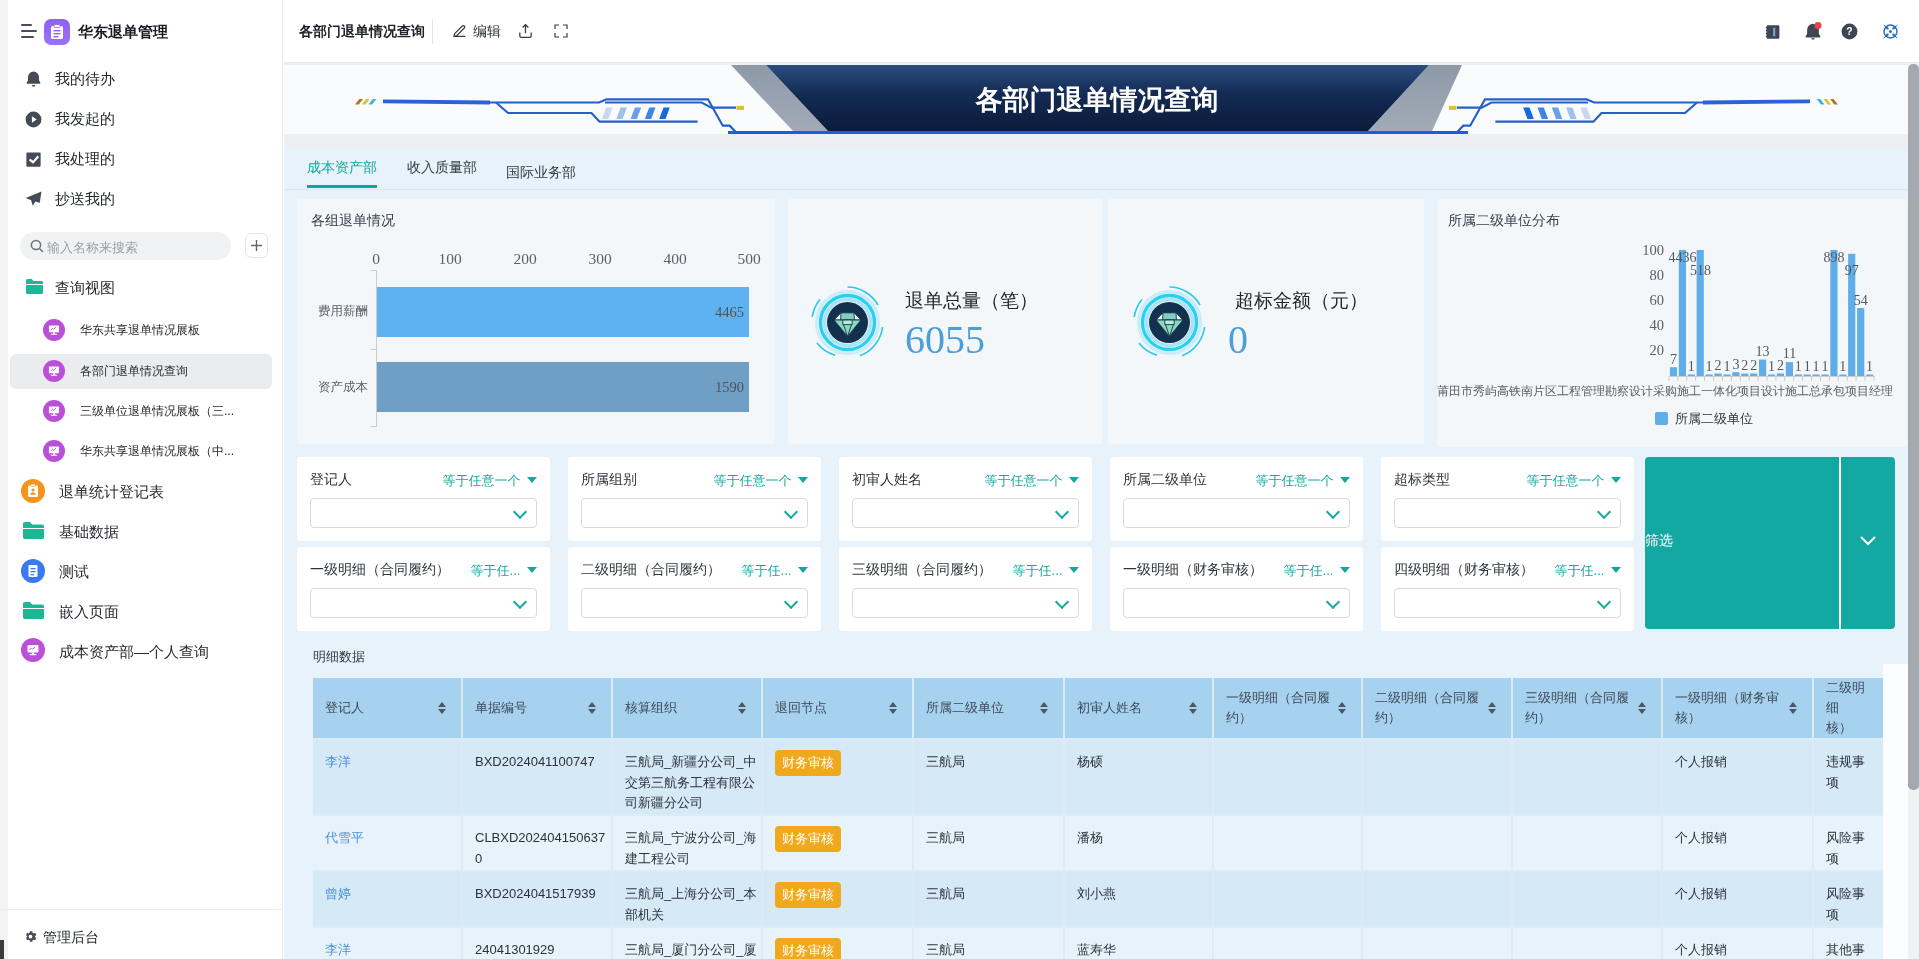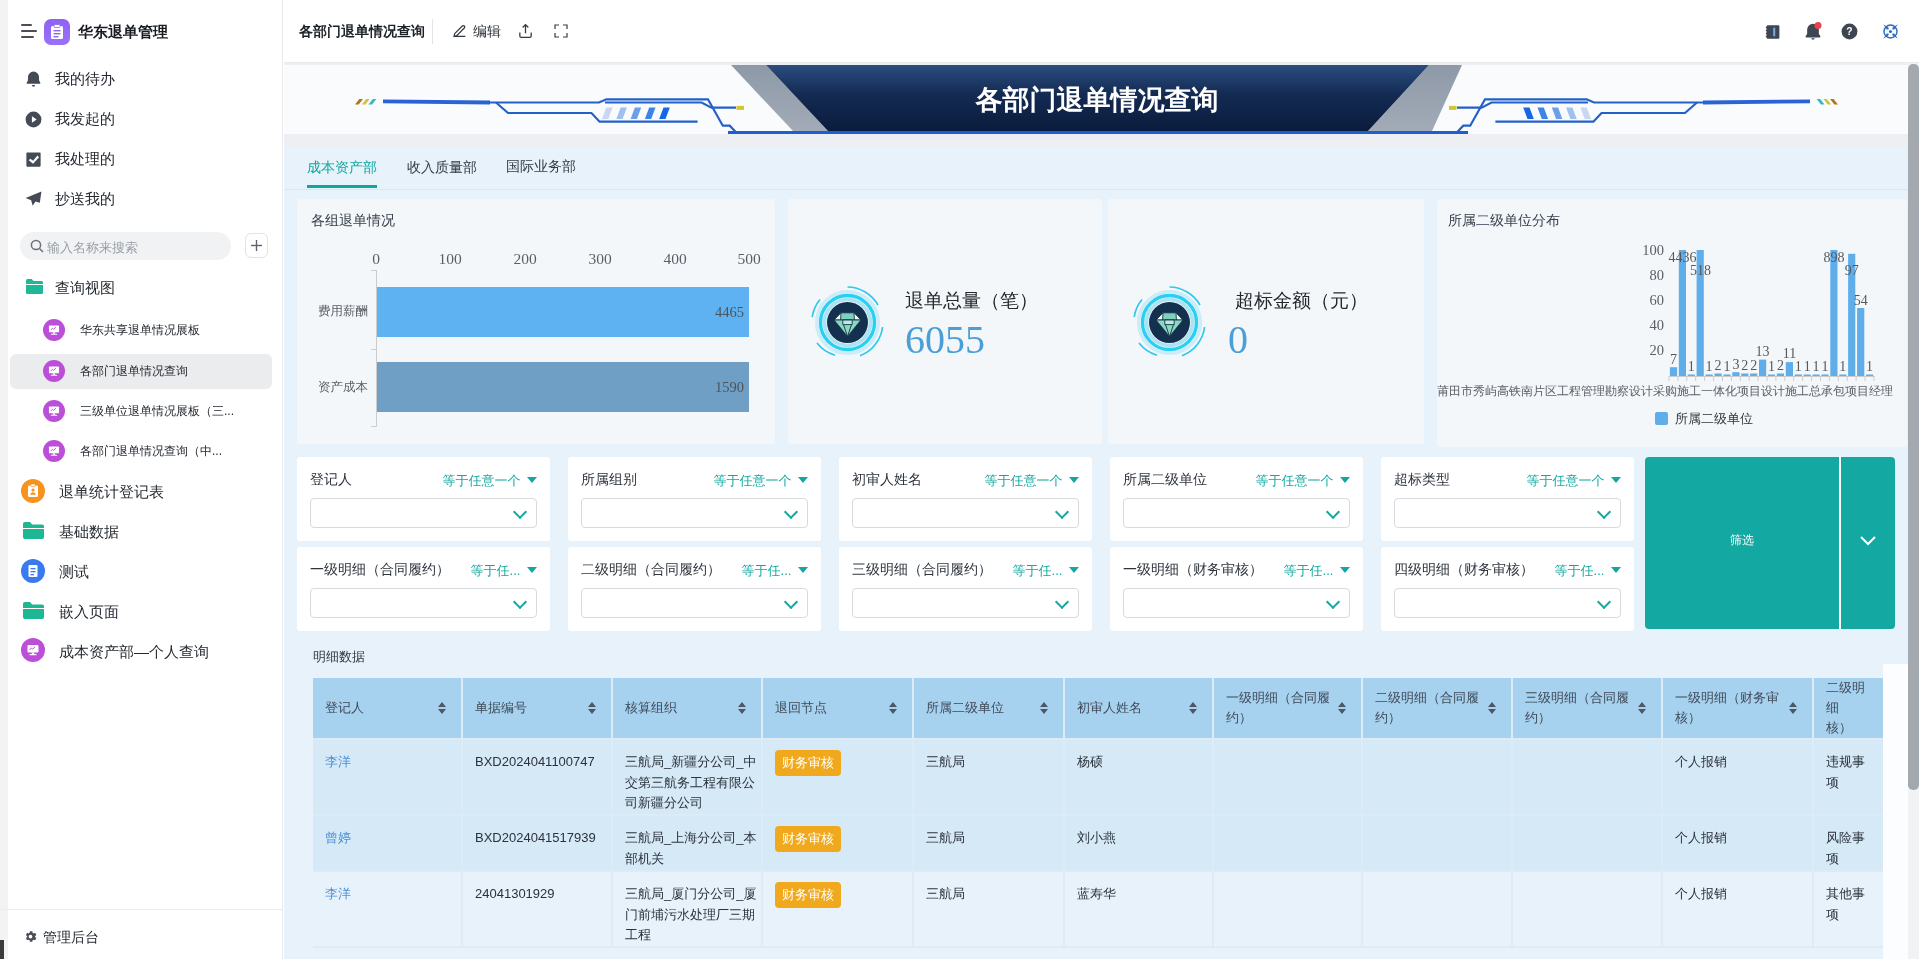--- a/index.html
+++ b/index.html
@@ -134,21 +134,21 @@
 <svg class="abs subm" style="left:43px; top:440px;" width="22" height="22" viewBox="0 0 24 24">
   <circle cx="12" cy="12" r="12" fill="#bb4fd8"></circle>
   <rect x="6.5" y="7" width="11" height="7.5" rx="1" fill="#fff"></rect>
   <path d="M8.5 12l1.8-2 1.4 1.2 2.3-2.4" stroke="#bb4fd8" stroke-width="1" fill="none"></path>
   <rect x="10.8" y="14.5" width="2.4" height="1.6" fill="#fff"></rect>
   <rect x="8.5" y="16.1" width="7" height="1.2" rx="0.6" fill="#fff"></rect>
 </svg>
 <div class="subitem" style="top:322px;">华东共享退单情况展板</div>
 <div class="subitem" style="top:363px;">各部门退单情况查询</div>
 <div class="subitem" style="top:403px;">三级单位退单情况展板（三...</div>
-<div class="subitem" style="top:443px;">各部门退单情况查询（中...</div>
+<div class="subitem" style="top:443px;">华东共享退单情况展板（中...</div>
 
 <svg class="abs" style="left:21px; top:479px;" width="24" height="24" viewBox="0 0 24 24">
   <circle cx="12" cy="12" r="12" fill="#f6921e"></circle>
   <rect x="7" y="6.5" width="10" height="11.5" rx="1.2" fill="#fff"></rect>
   <rect x="9.8" y="5" width="4.4" height="2.6" rx="0.8" fill="#fff" stroke="#f6921e" stroke-width="0.7"></rect>
   <circle cx="12" cy="11" r="1.6" fill="#f6921e"></circle>
   <path d="M9.3 15.8c0-1.6 1.2-2.6 2.7-2.6s2.7 1 2.7 2.6z" fill="#f6921e"></path>
 </svg>
 <svg class="abs" style="left:23px; top:522px;" width="21" height="17" viewBox="0 0 21 17">
     <path fill="#1db893" d="M0 1.8A1.8 1.8 0 0 1 1.8 0h5.2l2.2 2.4h10A1.8 1.8 0 0 1 21 4.2V6H0z"></path>
@@ -270,21 +270,21 @@
 
   <polygon points="482,2 1145,2 1084,68 544,68" fill="url(#navy)"></polygon>
 
   <rect x="444" y="68" width="740" height="3" fill="#1d5ed1"></rect>
   <text x="813" y="46" text-anchor="middle" font-size="27" font-weight="bold" fill="#fff" font-family="Liberation Sans">各部门退单情况查询</text>
 </svg>
 
 <div class="abs" style="left:284px; top:148px; width:1626px; height:42px; background:#e7f2fa; border-bottom:1px solid #dde6ed;"></div>
 <div class="abs" style="left:307px; top:159px; font-size:14px; color:#0ca89f;">成本资产部</div>
 <div class="abs" style="left:407px; top:159px; font-size:14px; color:#333a43;">收入质量部</div>
-<div class="abs" style="left:506px; top:158px; font-size:14px; color:#333a43;">国际业务部</div>
+<div class="abs" style="left:506px; top:164px; font-size:14px; color:#333a43;">国际业务部</div>
 <div class="abs" style="left:307px; top:185px; width:70px; height:3px; background:#0ca89f;"></div>
 
 <div class="card" style="left:297px; top:199px; width:478px; height:245px;"></div>
 <div class="card" style="left:788px; top:199px; width:314px; height:245px;"></div>
 <div class="card" style="left:1108px; top:199px; width:316px; height:245px;"></div>
 <div class="card" style="left:1437px; top:199px; width:470px; height:248px;"></div>
 
 <div class="ctitle" style="left:311px; top:212px;">各组退单情况</div>
 <svg class="abs" style="left:297px; top:199px;" width="478" height="245" viewBox="0 0 478 245">
   <g font-family="Liberation Serif" font-size="15.5" fill="#5a5e66">
@@ -491,21 +491,21 @@
       <div class="fop">等于任... <span class="tri"></span></div>
       <div class="fsel"></div>
   </div>
   <div class="filtercard" style="left:1381px; top:547px; width:253px; height:84px;">
     <div class="flabel">四级明细（财务审核）</div>
       <div class="fop">等于任... <span class="tri"></span></div>
       <div class="fsel"></div>
   </div>
 
   <div class="abs" style="left:1645px; top:457px; width:194px; height:172px; background:#14a8a3; border-radius:4px 0 0 4px;"></div>
-  <div class="abs" style="left:1645px; top:532px; width:194px; height:20px; font-size:12px; color:#fff; text-align:center;">筛选</div>
+  <div class="abs" style="left:1645px; top:532px; width:194px; height:20px; font-size:14px; color:#fff; ">筛选</div>
   <div class="abs" style="left:1839px; top:457px; width:2px; height:172px; background:#fff;"></div>
   <div class="abs" style="left:1841px; top:457px; width:54px; height:172px; background:#14a8a3; border-radius:0 4px 4px 0;"></div>
   <svg class="abs" style="left:1860px; top:536px;" width="16" height="10" viewBox="0 0 16 10">
       <polyline points="1,1 8,8 15,1" fill="none" stroke="#fff" stroke-width="2"></polyline>
     </svg>
 </div>
 
 <div class="abs" style="left:313px; top:648px; font-size:13px; color:#2e353e;">明细数据</div>
 <div class="abs" style="left:313px; top:678px; width:1570px; height:281px; overflow:hidden;">
 <table class="dt" style="width:1570px;">
@@ -542,20 +542,33 @@
     <td>三航局_新疆分公司_中交第三航务工程有限公司新疆分公司</td>
     <td><span class="badge">财务审核</span></td>
     <td>三航局</td>
     <td>杨硕</td>
     <td></td>
           <td></td>
           <td></td>
     <td>个人报销</td>
     <td>违规事项</td>
   </tr>
+  <tr class="r2" style="height:56px;">
+    <td><a>代雪平</a></td>
+    <td>CLBXD2024041506370</td>
+    <td>三航局_宁波分公司_海建工程公司</td>
+    <td><span class="badge">财务审核</span></td>
+    <td>三航局</td>
+    <td>潘杨</td>
+    <td></td>
+          <td></td>
+          <td></td>
+    <td>个人报销</td>
+    <td>风险事项</td>
+  </tr>
   <tr class="r1" style="height:56px;">
     <td><a>曾婷</a></td>
     <td>BXD2024041517939</td>
     <td>三航局_上海分公司_本部机关</td>
     <td><span class="badge">财务审核</span></td>
     <td>三航局</td>
     <td>刘小燕</td>
     <td></td>
           <td></td>
           <td></td>

